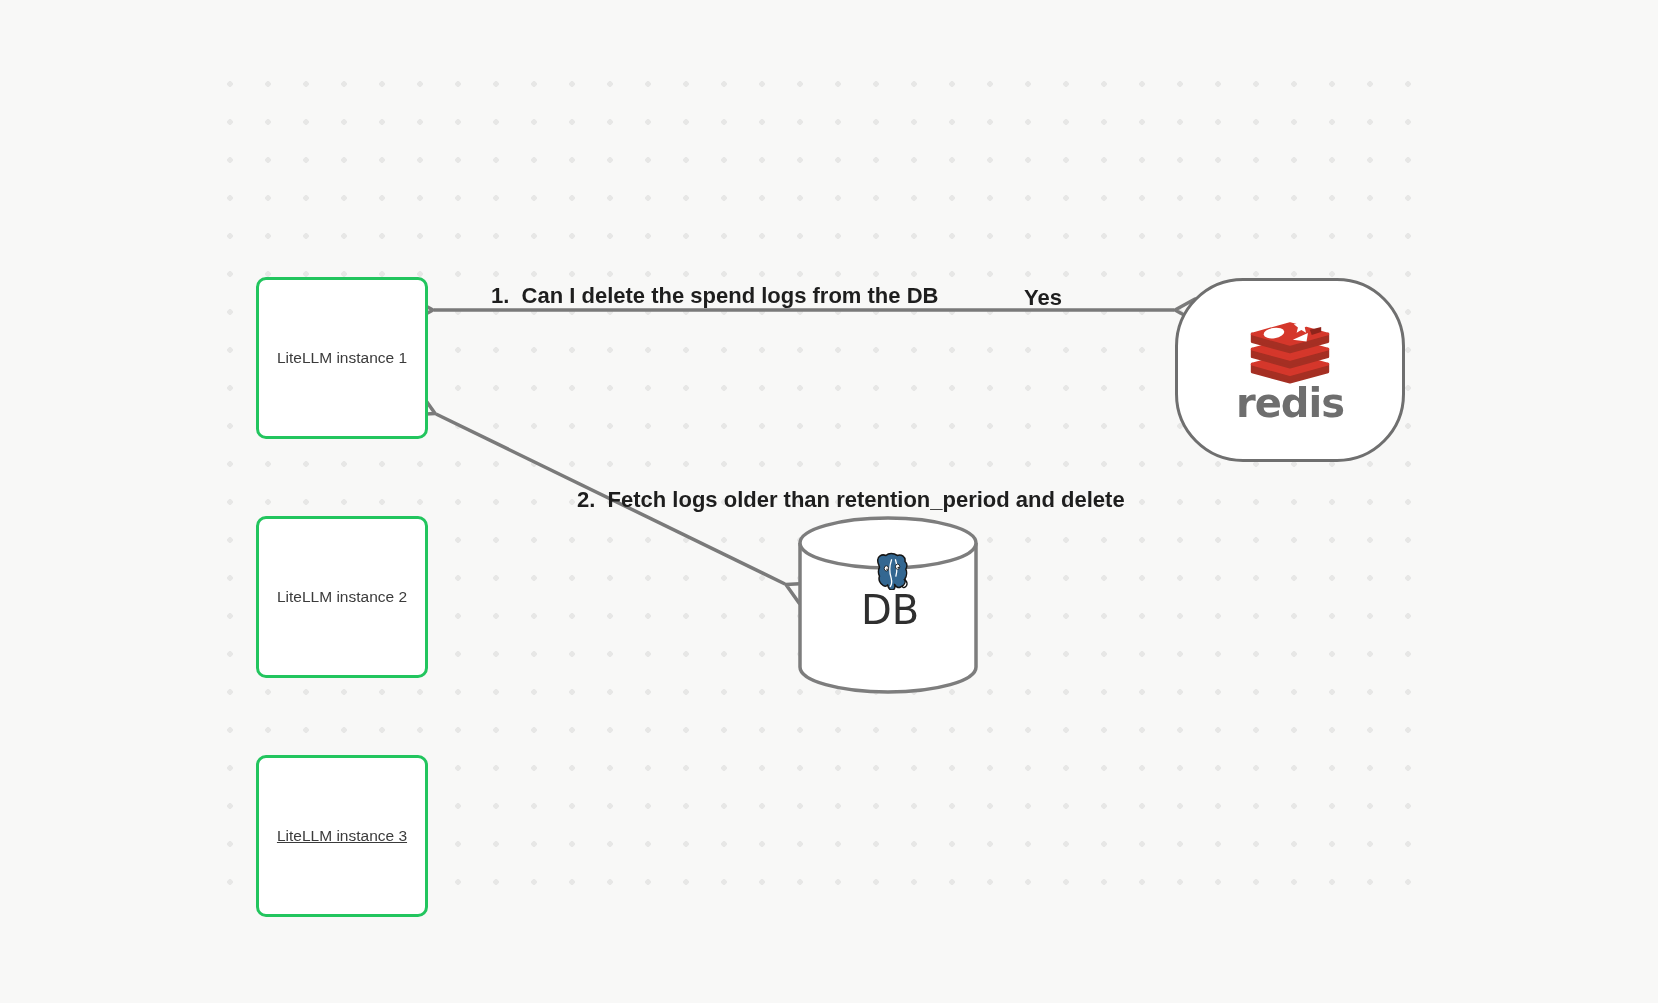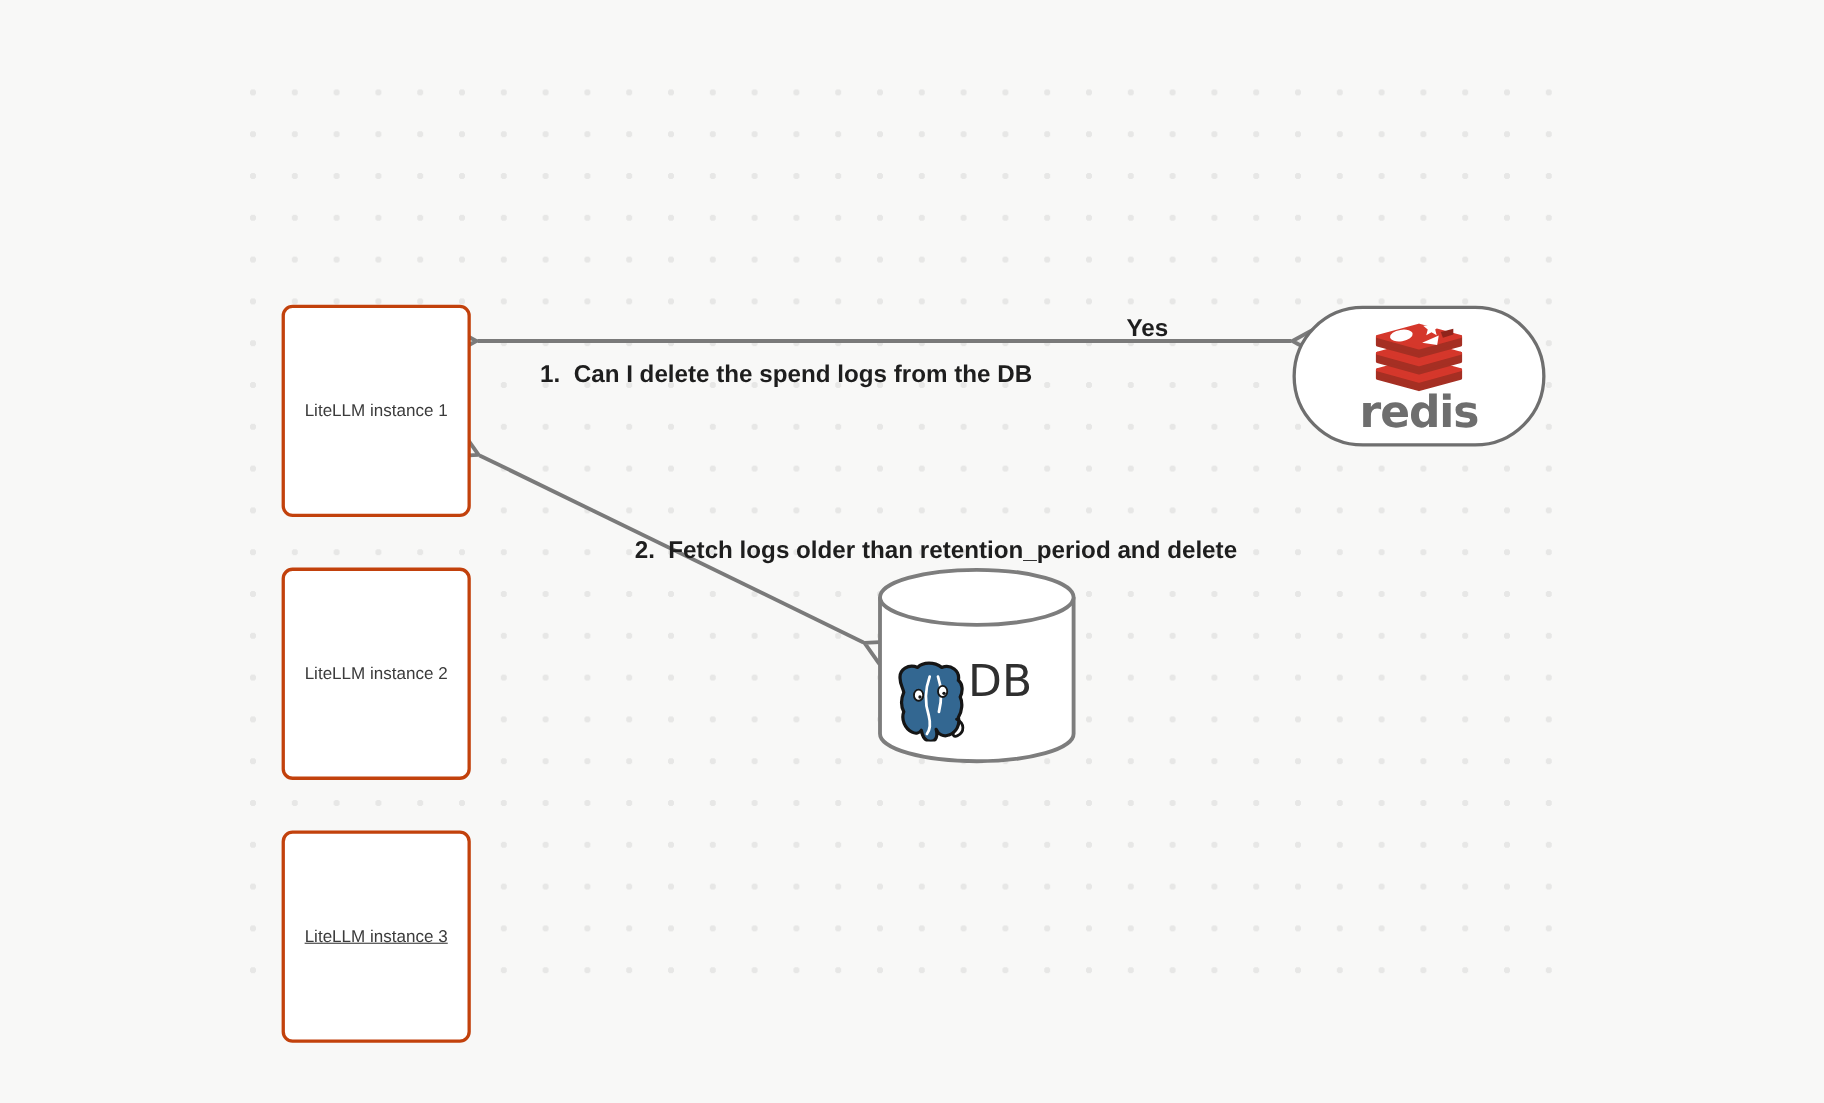--- a/index.html
+++ b/index.html
@@ -7,45 +7,45 @@
     position:relative; width:1658px; height:1003px;
     background:#f8f8f7; overflow:hidden;
     font-family:"Liberation Sans",sans-serif;
   }
   .dots{
     position:absolute; left:211px; top:65px; width:1216px; height:836px;
     background-image:radial-gradient(circle,#e7e7e6 2.6px,rgba(0,0,0,0) 3px);
     background-size:38px 38px;
   }
   .node-box{
-    position:absolute; width:172px; height:193px; box-sizing:border-box;
-    background:#ffffff; border:3px solid #c2410c; border-radius:10px;
+    position:absolute; width:172px; height:162px; box-sizing:border-box;
+    background:#ffffff; border:3px solid #22c55e; border-radius:10px;
     display:flex; align-items:center; justify-content:center;
     color:#3b3b3b; font-size:15.5px;
   }
   .redis-node{
-    position:absolute; left:1175px; top:278px; width:230px; height:128px;
+    position:absolute; left:1175px; top:278px; width:230px; height:184px;
     box-sizing:border-box; background:#ffffff; border:3px solid #6f6f6f;
     border-radius:68px; display:flex; flex-direction:column;
     align-items:center; justify-content:center;
   }
   .redis-word{
     font-family:"DejaVu Sans",sans-serif; font-weight:bold;
     font-size:40px; color:#6e6e6e; line-height:1; margin-top:-2px;
     letter-spacing:-1px;
   }
   .edges-layer{ position:absolute; left:0; top:0; pointer-events:none; }
   .edge-label{
     position:absolute; font-weight:bold; font-size:22px; color:#1e1e1e;
     white-space:pre; line-height:1.2;
   }
   .cyl{ position:absolute; left:795px; top:514px; }
   .db-content{
-    position:absolute; left:808px; top:600px; width:168px; height:78px;
-    display:flex; align-items:flex-start;
+    position:absolute; left:808px; top:552px; width:168px; height:78px;
+    display:flex; align-items:center;flex-direction:column;
   }
   .db-text{
     font-family:"DejaVu Sans",sans-serif; font-size:40px; color:#2f2f2f;
     line-height:1; margin-left:-4px;
   }
 </style>
 </head>
 <body>
 
 <div class="canvas">
@@ -110,17 +110,17 @@
       <path d="M50,18 C54,30 54,44 51,56" stroke="#ffffff" stroke-width="3" fill="none" stroke-linecap="round"></path>
       <ellipse cx="29" cy="38" rx="5" ry="6" fill="#ffffff" stroke="#151515" stroke-width="2"></ellipse>
       <circle cx="30.5" cy="40" r="1.8" fill="#151515"></circle>
       <ellipse cx="55" cy="34" rx="5" ry="6" fill="#ffffff" stroke="#151515" stroke-width="2"></ellipse>
       <circle cx="56.5" cy="36" r="1.8" fill="#151515"></circle>
       <path d="M70,64 C79,68 79,78 71,82 C67,84 65,80 67,78" stroke="#151515" stroke-width="3" fill="none" stroke-linecap="round"></path>
     </svg>
     <span class="db-text">DB</span>
   </div>
 
-  <div class="edge-label" style="left:491px; top:283px;margin-top:44px;">1.  Can I delete the spend logs from the DB</div>
+  <div class="edge-label" style="left:491px; top:283px;">1.  Can I delete the spend logs from the DB</div>
   <div class="edge-label" style="left:1024px; top:285px;">Yes</div>
   <div class="edge-label" style="left:577px; top:455px;margin-top:32px;">2.  Fetch logs older than retention_period and delete</div>
 
 </div>
 
 </body></html>

